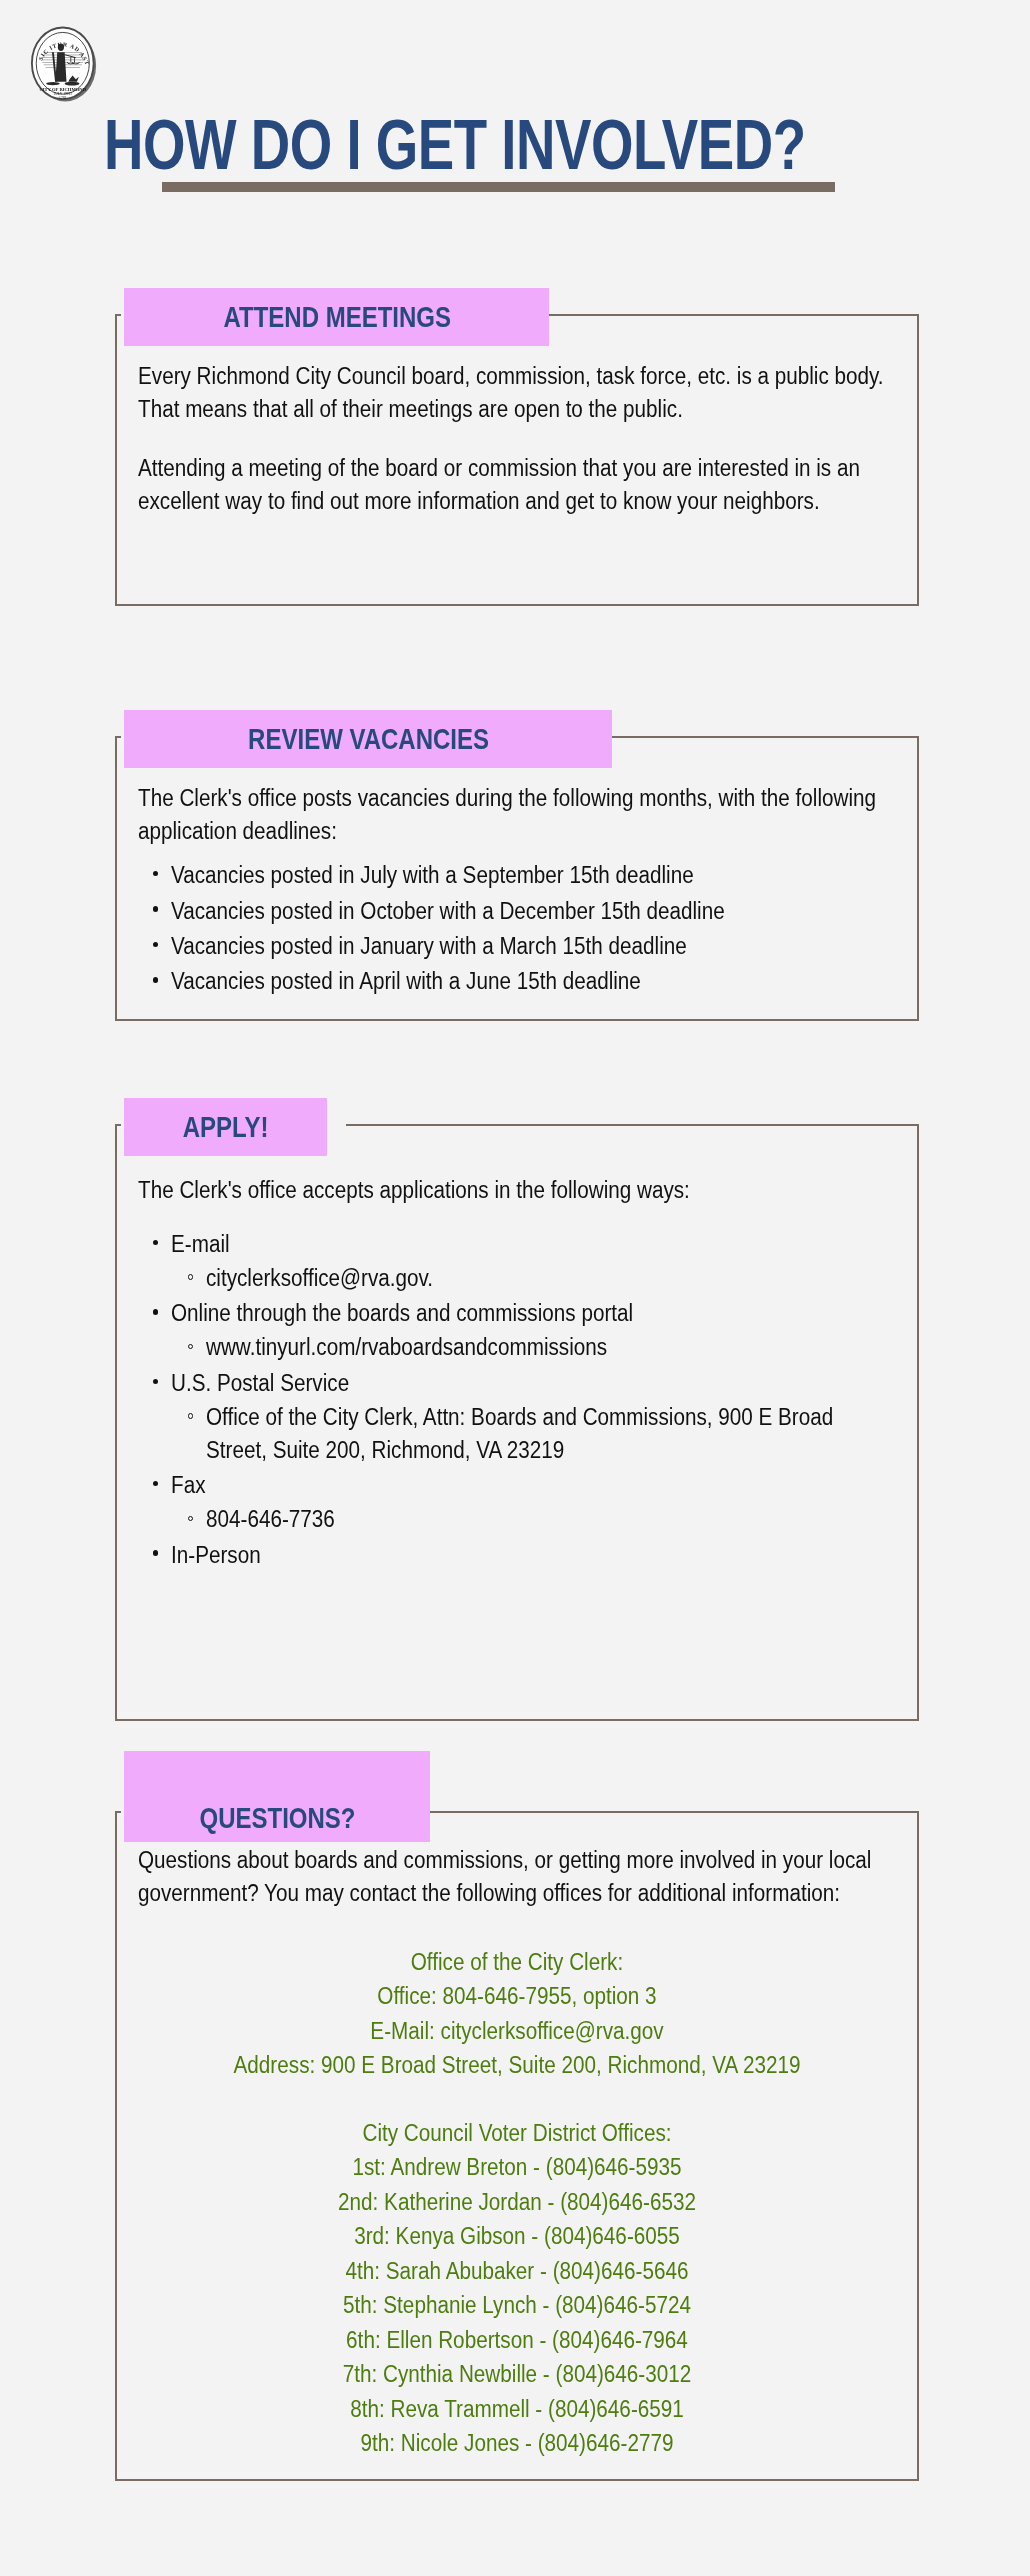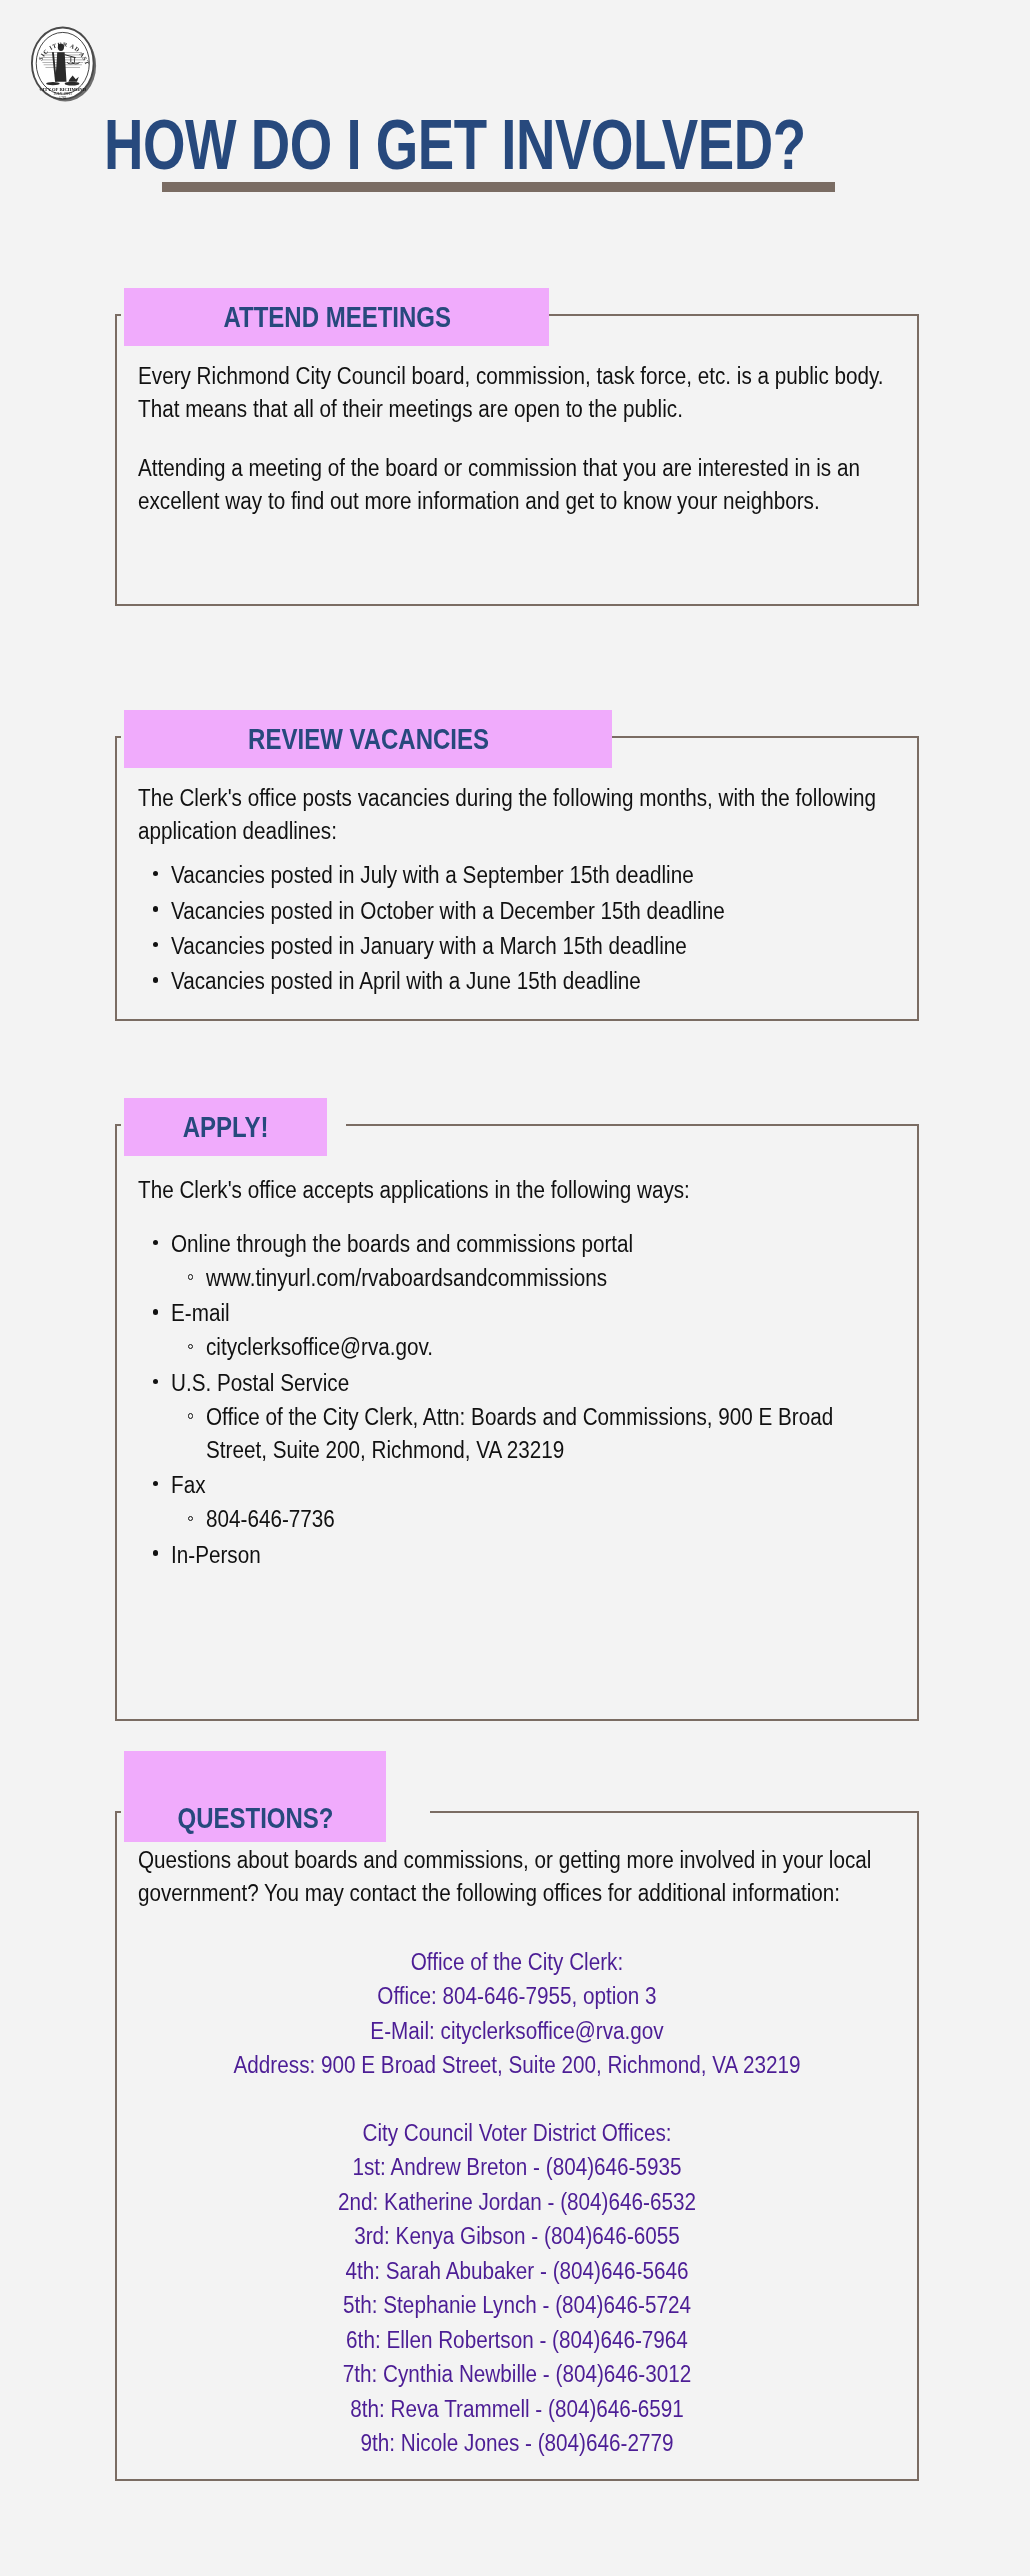--- a/index.html
+++ b/index.html
@@ -166,21 +166,21 @@
     height: 5.6px;
     border: 1.2px solid #111111;
     border-radius: 50%;
     box-sizing: border-box;
   }
 
   .centered-block {
     text-align: center;
     font-size: 23px;
     line-height: 1.50;
-    color: #4c1d95;
+    color: #4d7c0f;
     margin-top: 35px;
   }
   .centered-block .cline {
     display: block;
     transform: scaleX(0.90);
   }
   .block-gap { height: 33px; }
 </style>
 </head>
 <body>
@@ -272,40 +272,40 @@
       <div class="banner-mask" style="left:3.7px; width:225px;"></div>
       <div class="banner" style="width:203px;">
         <span class="banner-text">APPLY!</span>
       </div>
       <div style="height:32px;"></div>
       <p class="body-text">The Clerk's office accepts applications in the following ways:</p>
 
       <ul class="lvl1" style="margin-top:21px;">
         <li>
           <span class="bullet"></span>
+          <span class="li-text">E-mail</span>
+          <ul class="lvl2">
+            <li>
+              <span class="bullet-o"></span>
+              <span class="li-text">cityclerksoffice@rva.gov.</span>
+            </li>
+          </ul>
+        </li>
+        <li>
+          <span class="bullet"></span>
           <span class="li-text">Online through the boards and commissions portal</span>
           <ul class="lvl2">
             <li>
               <span class="bullet-o"></span>
               <span class="li-text">www.tinyurl.com/rvaboardsandcommissions</span>
             </li>
           </ul>
         </li>
         <li>
           <span class="bullet"></span>
-          <span class="li-text">E-mail</span>
-          <ul class="lvl2">
-            <li>
-              <span class="bullet-o"></span>
-              <span class="li-text">cityclerksoffice@rva.gov.</span>
-            </li>
-          </ul>
-        </li>
-        <li>
-          <span class="bullet"></span>
           <span class="li-text">U.S. Postal Service</span>
           <ul class="lvl2">
             <li>
               <span class="bullet-o"></span>
               <span class="li-text">Office of the City Clerk, Attn: Boards and Commissions, 900 E Broad Street, Suite 200, Richmond, VA 23219</span>
             </li>
           </ul>
         </li>
         <li>
           <span class="bullet"></span>
@@ -321,21 +321,21 @@
           <span class="bullet"></span>
           <span class="li-text">In-Person</span>
         </li>
       </ul>
     </div>
   </div>
 
   <div class="section" style="top:1811px;">
     <div class="section-box" style="min-height:657px;">
       <div class="banner-mask" style="left:3.7px; width:309px;"></div>
-      <div class="banner" style="width:262px; top:-62px; height:91px; align-items:flex-end; padding-bottom:8.7px;">
+      <div class="banner" style="width:306px; top:-62px; height:91px; align-items:flex-end; padding-bottom:8.7px;">
         <span class="banner-text">QUESTIONS?</span>
       </div>
       <div style="height:15px;"></div>
       <p class="body-text">Questions about boards and commissions, or getting more involved in your local government? You may contact the following offices for additional information:</p>
 
       <div class="centered-block">
         <span class="cline">Office of the City Clerk:</span>
         <span class="cline">Office:  804-646-7955, option 3</span>
         <span class="cline">E-Mail:  cityclerksoffice@rva.gov</span>
         <span class="cline">Address: 900 E Broad Street, Suite 200, Richmond, VA 23219</span>

